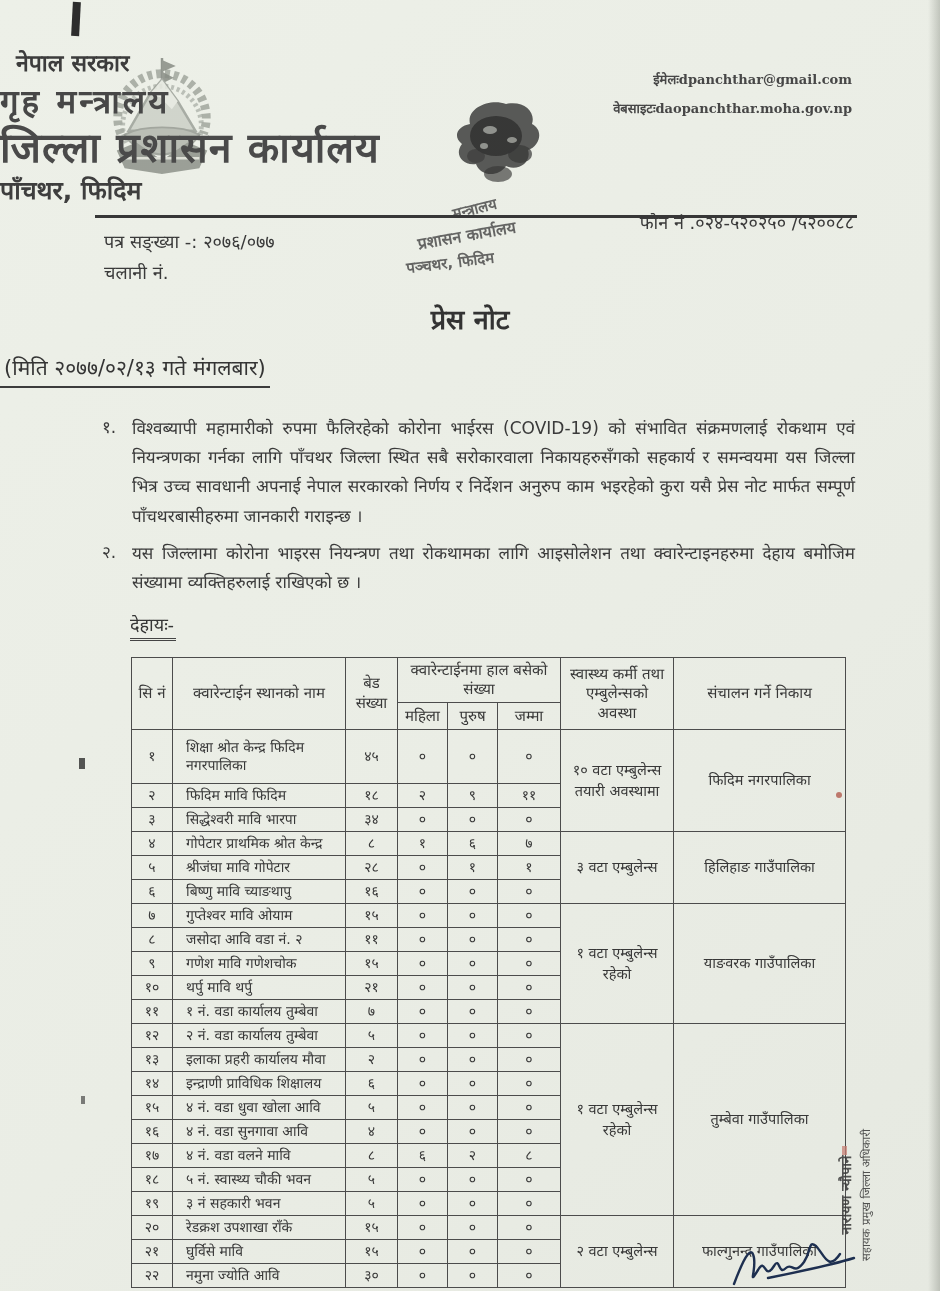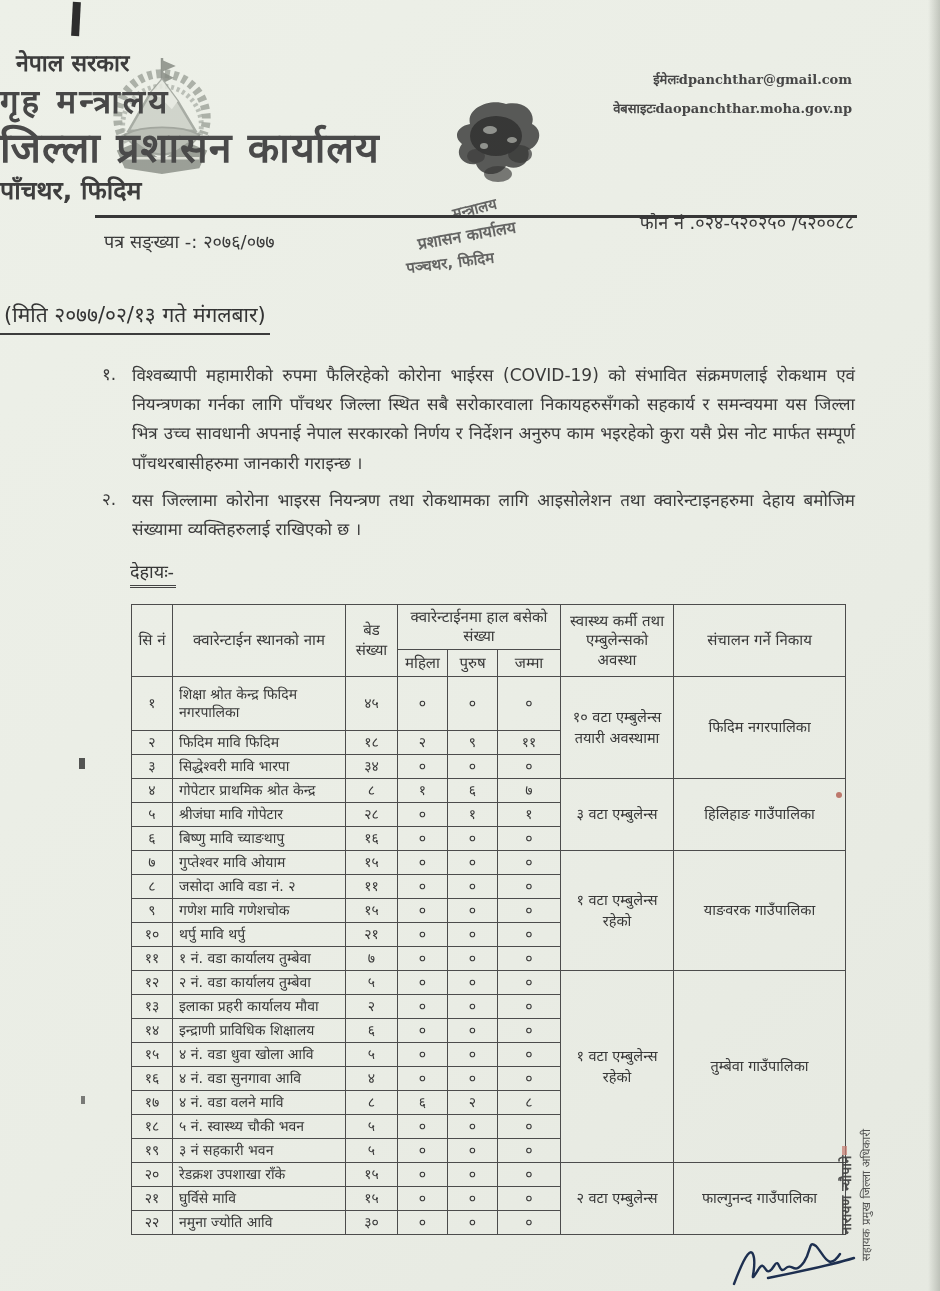--- a/index.html
+++ b/index.html
@@ -37,21 +37,21 @@
   
   table.t{border-collapse:collapse;table-layout:fixed;margin:16px 0 0 131px;width:714px;}
   .t th,.t td{border:1px solid #4c4c4c;font-weight:normal;color:#383838;padding:1px 4px;overflow:hidden;}
   .t th{font-size:15px;text-align:center;line-height:1.3;}
   .t td{font-size:14px;line-height:1.25;}
   tr.hr1 th{height:42px;}
   tr.hr2 th{height:24px;}
   .t tr{height:24px;}
   .t tr.r1{height:54px;}
   td.sn{text-align:center;}
-  td.nm{text-align:left;padding-left:6px;white-space:nowrap;}
+  td.nm{text-align:left;padding-left:13px;white-space:nowrap;}
   tr.r1 td.nm{white-space:normal;}
   td.num{text-align:center;}
   td.grp{text-align:center;font-size:14.5px;line-height:1.45;}
   
   .sidestamp{position:absolute;left:836px;top:1120px;width:150px;height:150px;transform:rotate(-90deg);transform-origin:75px 75px;text-align:center;color:#3c3c3c;opacity:.88;}
   .sidestamp .nm1{font-size:14px;font-weight:bold;}
   .sidestamp .nm2{font-size:11.5px;margin-top:3px;}
   .sig{position:absolute;left:728px;top:1232px;width:130px;height:59px;}
   
   .art{position:absolute;background:#2d2d2d;}
@@ -111,26 +111,28 @@
   <div class="stamptext">
     <span class="st1">मन्त्रालय</span>
     <span class="st2">प्रशासन कार्यालय</span>
     <span class="st3">पञ्चथर, फिदिम</span>
   </div>
 
   <div class="rule"></div>
 
   <div class="refL">
     <div>पत्र सङ्ख्या -: २०७६/०७७</div>
+    <div>चलानी नं.</div>
   </div>
   <div class="refR">
     <div>फोन नं .०२४-५२०२५० /५२००८८</div>
   </div>
 
   <div class="main">
+    <div class="title">प्रेस नोट</div>
     <div class="dateline">
       <span>(मिति २०७७/०२/१३ गते मंगलबार)</span>
     </div>
 
     <div class="paras">
       <div class="pitem">
         <span class="pnum">१.</span>
         <span class="ptext">विश्वब्यापी महामारीको रुपमा फैलिरहेको कोरोना भाईरस (COVID-19) को संभावित संक्रमणलाई रोकथाम एवं नियन्त्रणका गर्नका लागि पाँचथर जिल्ला स्थित सबै सरोकारवाला निकायहरुसँगको सहकार्य र समन्वयमा यस जिल्ला भित्र उच्च सावधानी अपनाई नेपाल सरकारको निर्णय र निर्देशन अनुरुप काम भइरहेको कुरा यसै प्रेस नोट मार्फत सम्पूर्ण पाँचथरबासीहरुमा जानकारी गराइन्छ ।</span>
       </div>
       <div class="pitem">

